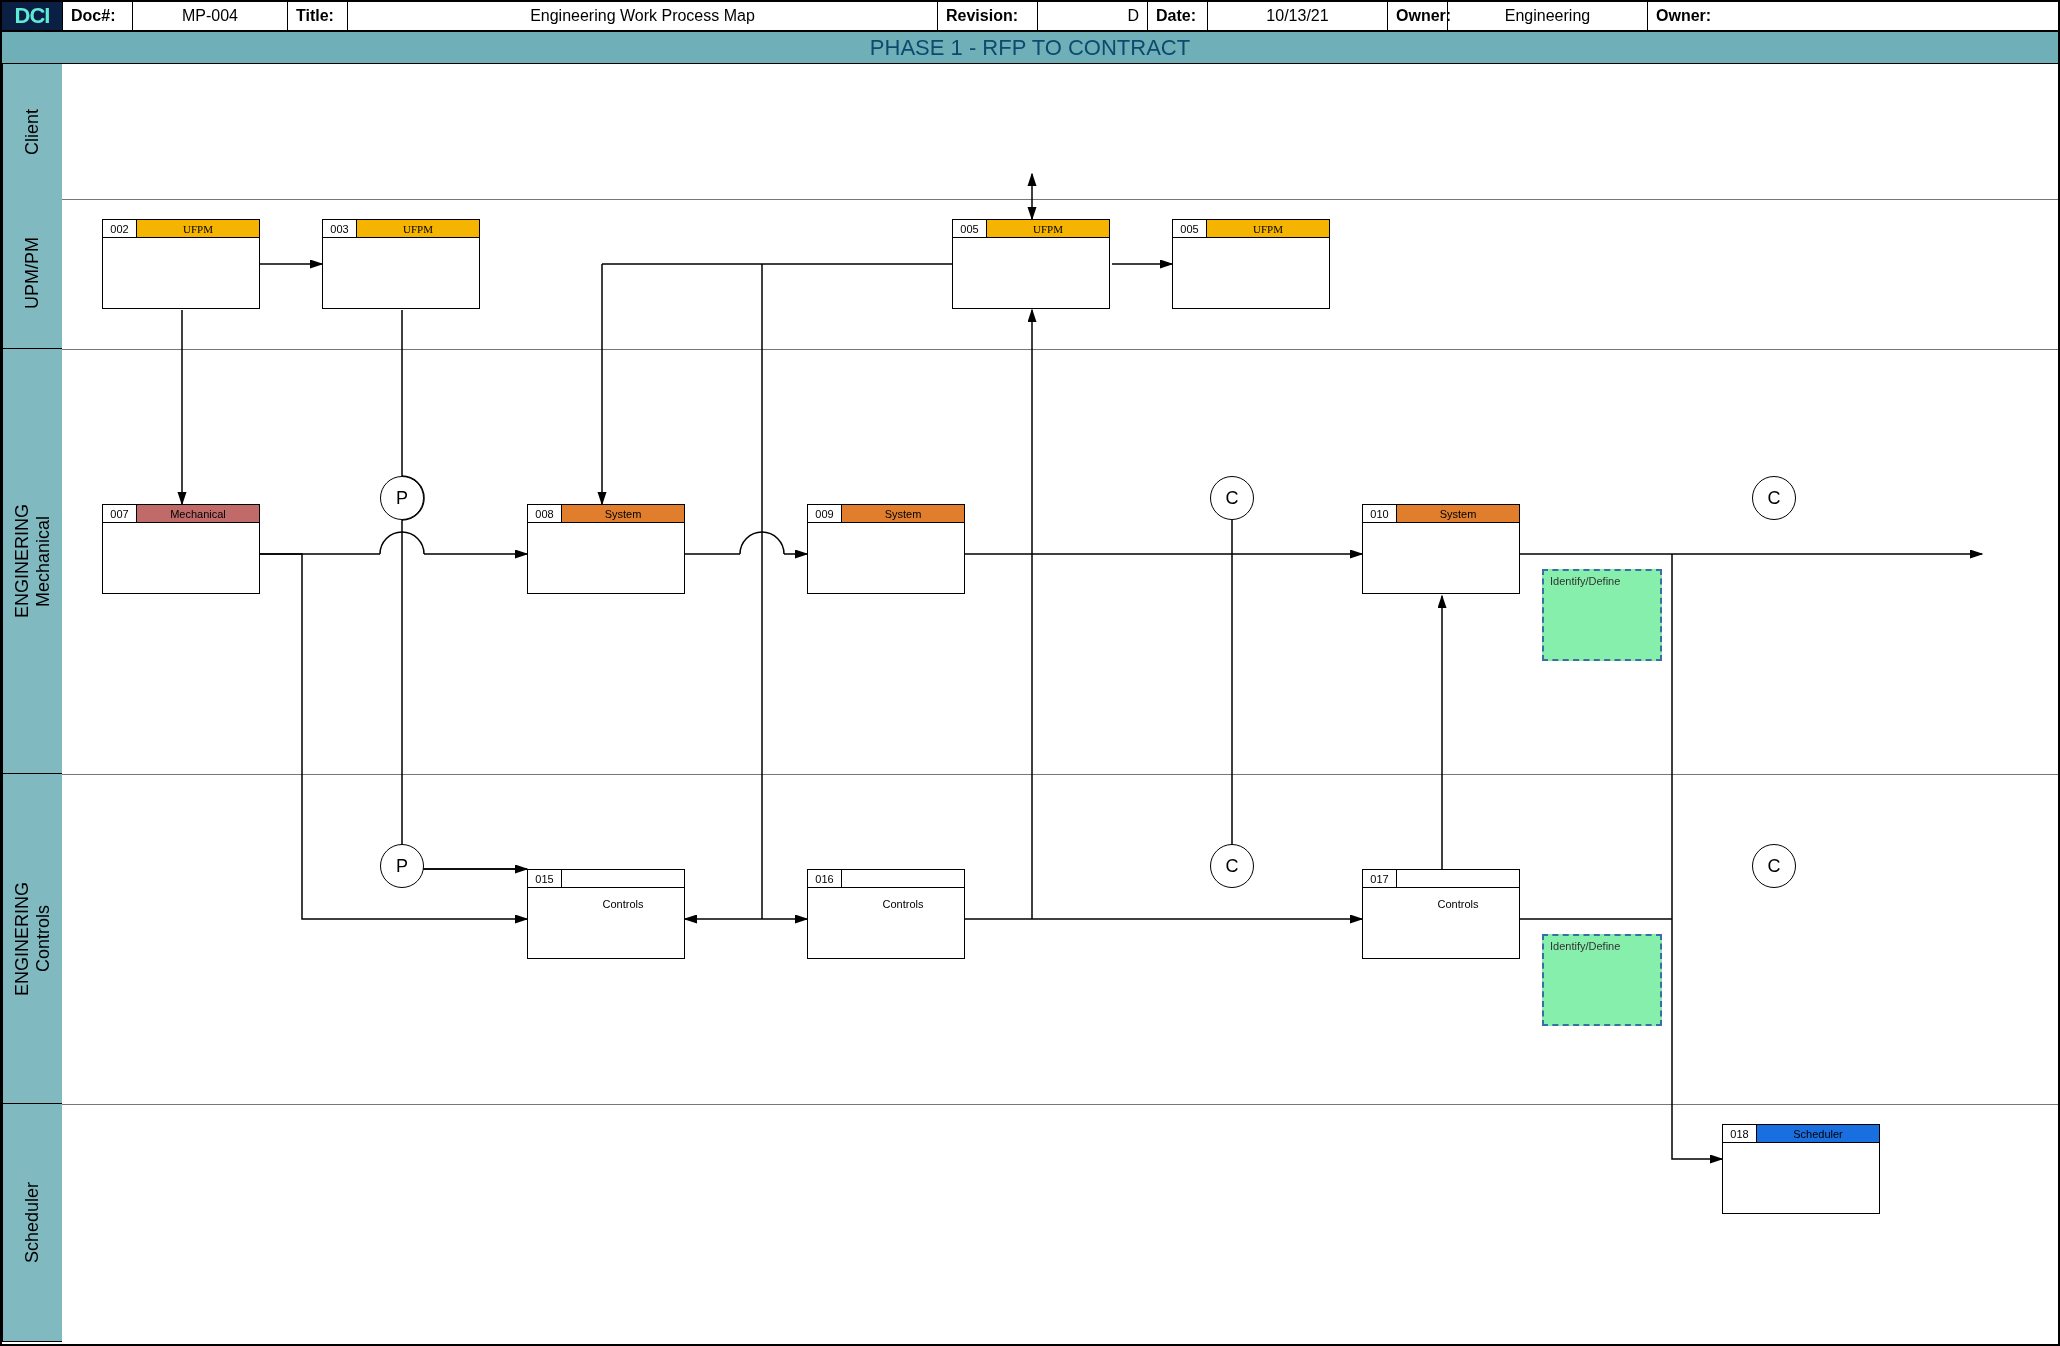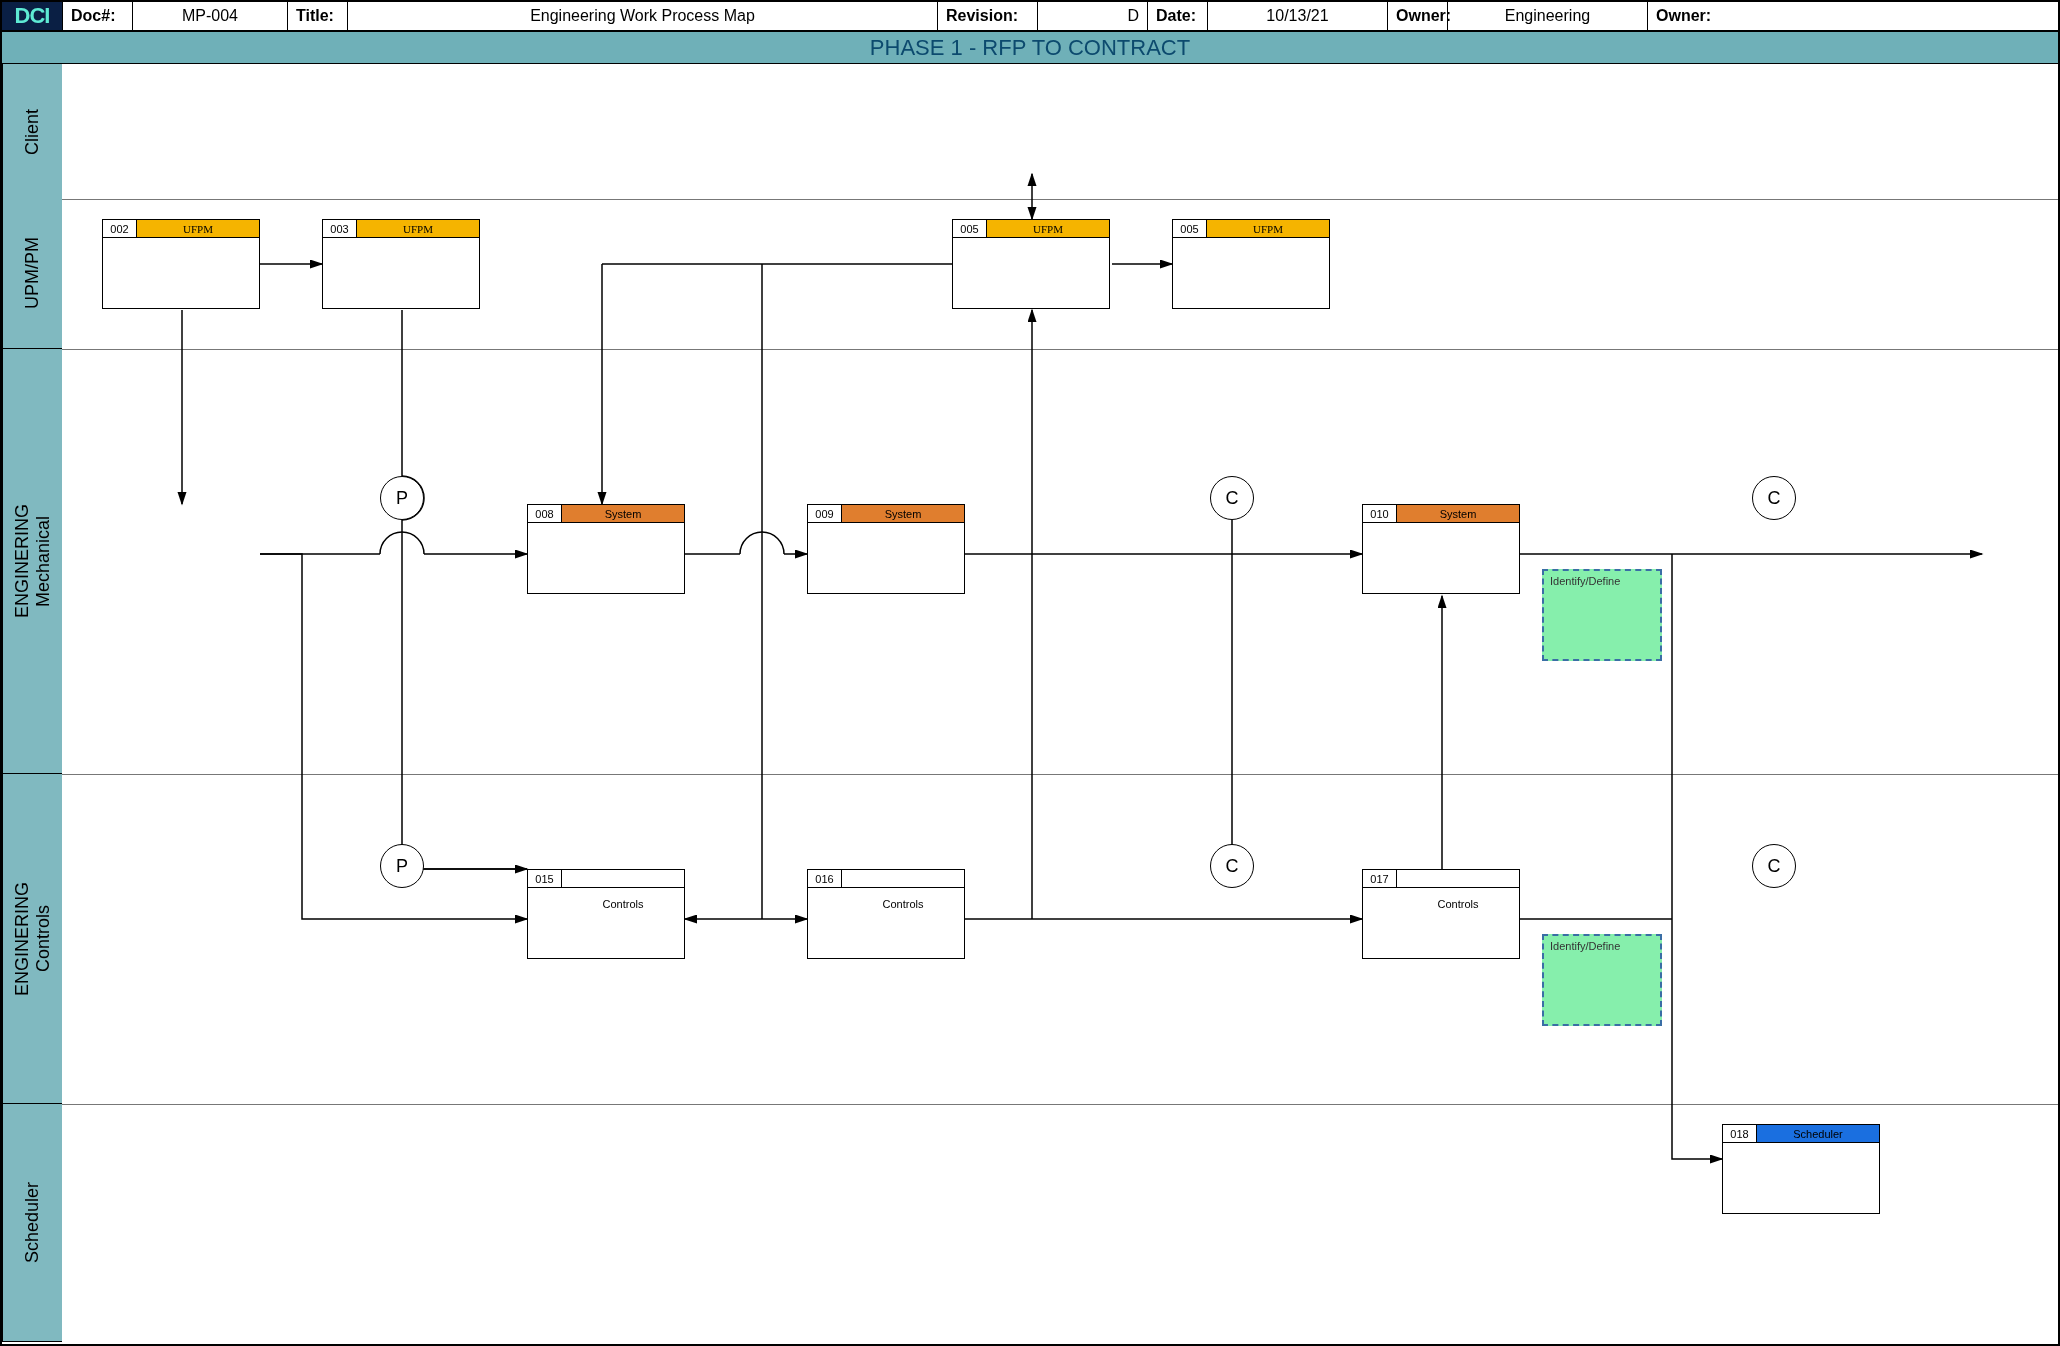--- a/index.html
+++ b/index.html
@@ -258,20 +258,26 @@
             <div class="num">005</div>
             <div class="role c-ufpm">UFPM</div>
           </div>
       </div>
       <div class="pbox" style="left:1110px;top:155px">
         <div class="hdr">
             <div class="num">005</div>
             <div class="role c-ufpm">UFPM</div>
           </div>
       </div>
+      <div class="pbox" style="left:40px;top:440px">
+        <div class="hdr">
+            <div class="num">007</div>
+            <div class="role c-mech">Mechanical</div>
+          </div>
+      </div>
       <div class="pbox" style="left:465px;top:440px">
         <div class="hdr">
             <div class="num">008</div>
             <div class="role c-system">System</div>
           </div>
       </div>
       <div class="pbox" style="left:745px;top:440px">
         <div class="hdr">
             <div class="num">009</div>
             <div class="role c-system">System</div>

